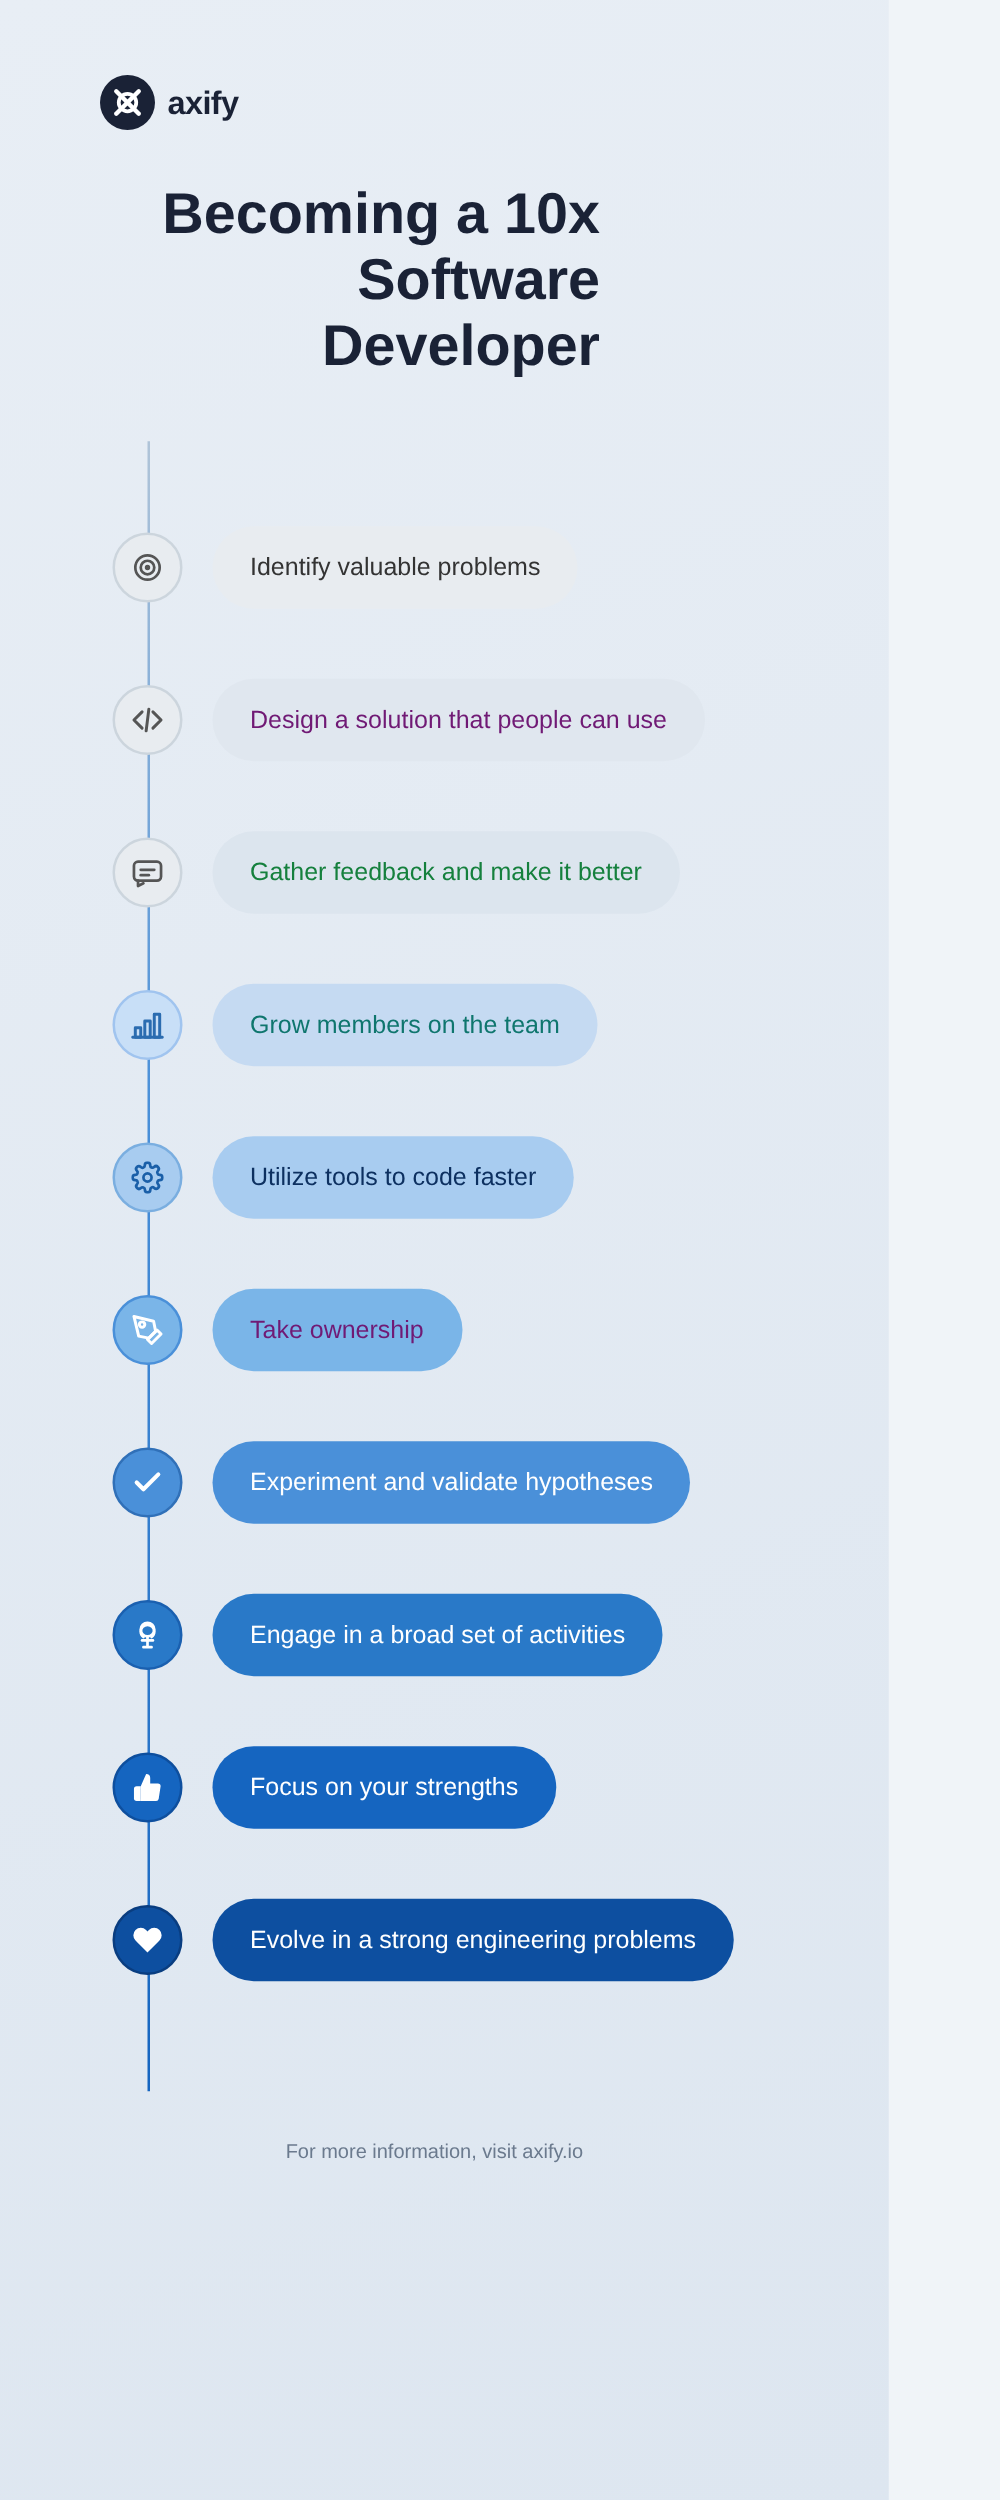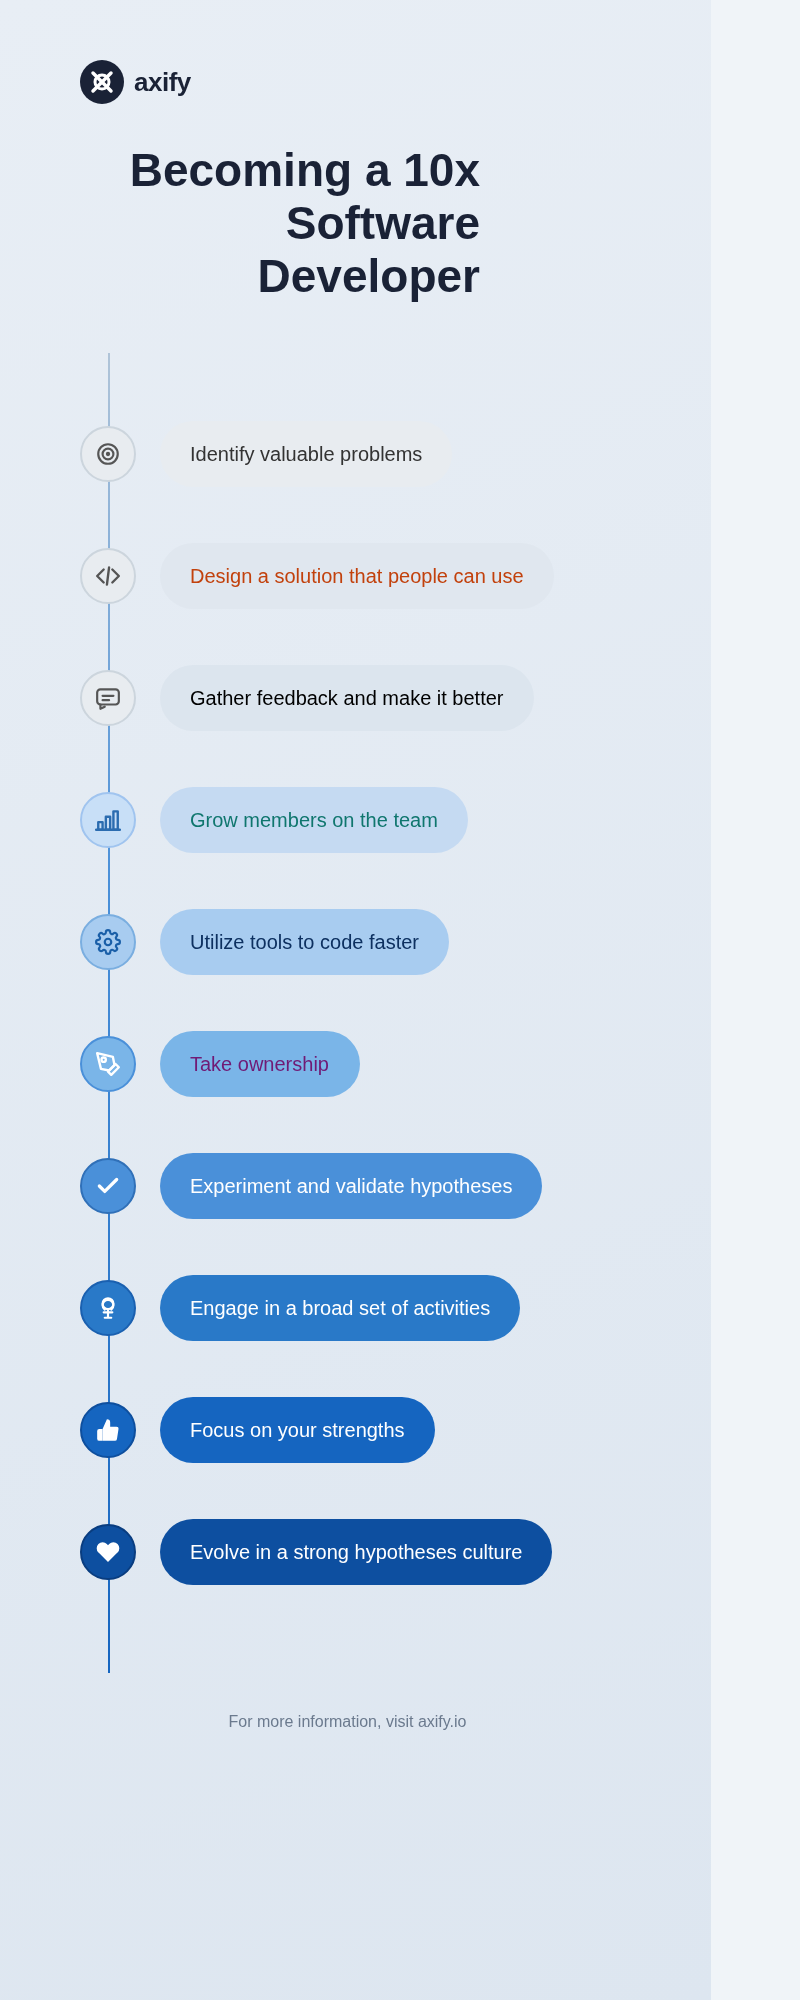--- a/index.html
+++ b/index.html
@@ -51,21 +51,21 @@
       line-height: 1.15;
       margin-bottom: 20px;
       max-width: 400px;
       text-align: right;
     }
 
     
     .timeline-section {
       position: relative;
       padding: 40px 0 60px 0;
-      margin-left: 0;
+      margin-left: 10px;
     }
 
     
     .timeline-line {
       position: absolute;
       left: 108px;
       top: 0;
       bottom: 0;
       width: 2px;
       background: linear-gradient(to bottom, #b0c4d8 0%, #4a90d9 40%, #1565c0 100%);
@@ -159,25 +159,25 @@
       min-width: 200px;
       max-width: 460px;
     }
 
     .pill-label.pill-0 {
       background: #e8ecf0;
       color: #333;
     }
     .pill-label.pill-1 {
       background: #e0e7ef;
-      color: #c2410c;
+      color: #701a75;
     }
     .pill-label.pill-2 {
       background: #dce5ee;
-      color: #000000;
+      color: #15803d;
     }
     .pill-label.pill-3 {
       background: #c5daf2;
       color: #0f766e;
     }
     .pill-label.pill-4 {
       background: #a8ccf0;
       color: #0d3060;
     }
     .pill-label.pill-5 {
@@ -318,21 +318,21 @@
     </svg>
       </div>
       <div class="pill-label pill-8">Focus on your strengths</div>
     </div>
         <div class="timeline-item">
       <div class="icon-circle style-9">
         <svg viewBox="0 0 24 24" width="26" height="26" fill="currentColor">
       <path d="M20.84 4.61a5.5 5.5 0 0 0-7.78 0L12 5.67l-1.06-1.06a5.5 5.5 0 0 0-7.78 7.78l1.06 1.06L12 21.23l7.78-7.78 1.06-1.06a5.5 5.5 0 0 0 0-7.78z"></path>
     </svg>
       </div>
-      <div class="pill-label pill-9">Evolve in a strong hypotheses culture</div>
+      <div class="pill-label pill-9">Evolve in a strong engineering problems</div>
     </div>
       </div>
   </div>
 
   <div class="footer">
     <span>For more information, visit axify.io</span>
   </div>
 
 </div>
 

